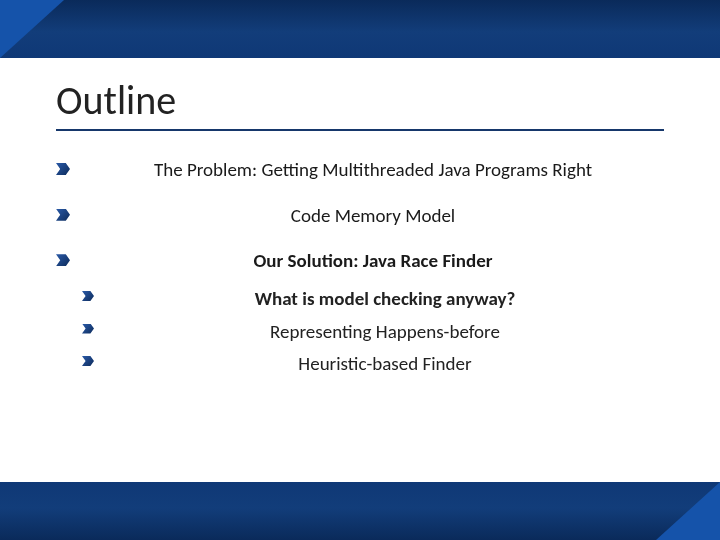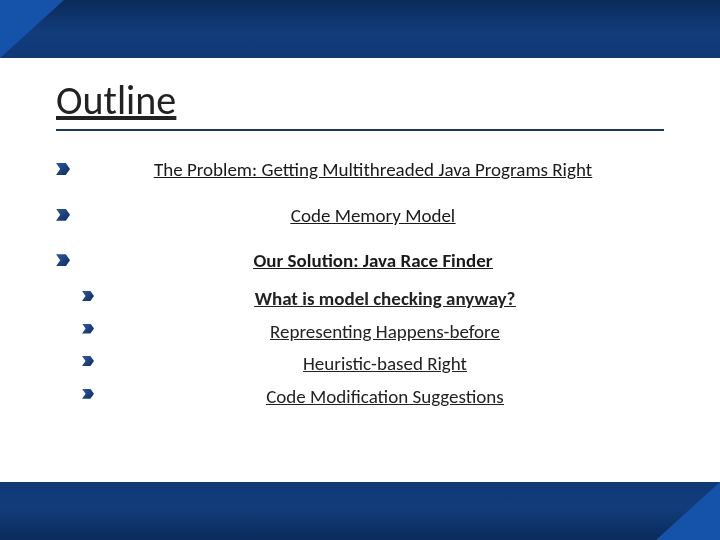--- a/index.html
+++ b/index.html
@@ -1,15 +1,15 @@
 <!DOCTYPE html>
 <html><head>
 <meta charset="utf-8">
 <style>
-  * { margin: 0; padding: 0; box-sizing: border-box; text-decoration: underline; }
+  * { margin: 0; padding: 0; box-sizing: border-box; }
   html, body { width: 720px; height: 540px; overflow: hidden; }
   body {
     font-family: Calibri, "Segoe UI", Arial, sans-serif;
     background: #fff;
     position: relative;
   }
   .top-band {
     position: absolute;
     top: 0; left: 0; right: 0;
     height: 58px;
@@ -98,18 +98,17 @@
 <div class="content">
   <h1 class="title">Outline</h1>
   <ul class="lvl1">
     <li><span>The Problem: Getting Multithreaded Java Programs Right</span></li>
     <li><span>Code Memory Model</span></li>
     <li>
       <span class="bold">Our Solution: Java Race Finder</span>
       <ul class="lvl2">
         <li><span class="bold">What is model checking anyway?</span></li>
         <li><span>Representing Happens-before</span></li>
-        <li><span>Heuristic-based Right</span></li>
-        <li><span>Code Modification Suggestions</span></li>
+        <li><span>Heuristic-based Finder</span></li>
       </ul>
     </li>
   </ul>
 </div>
 
 </body></html>

